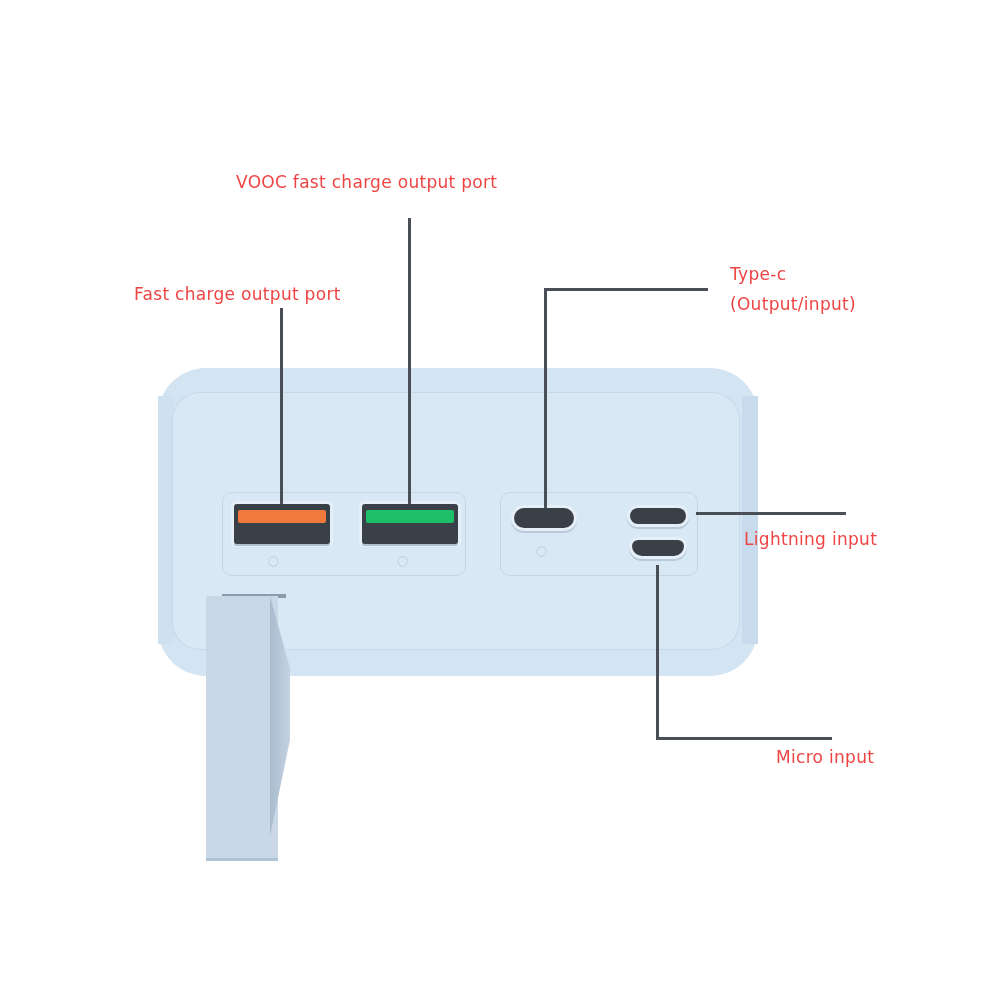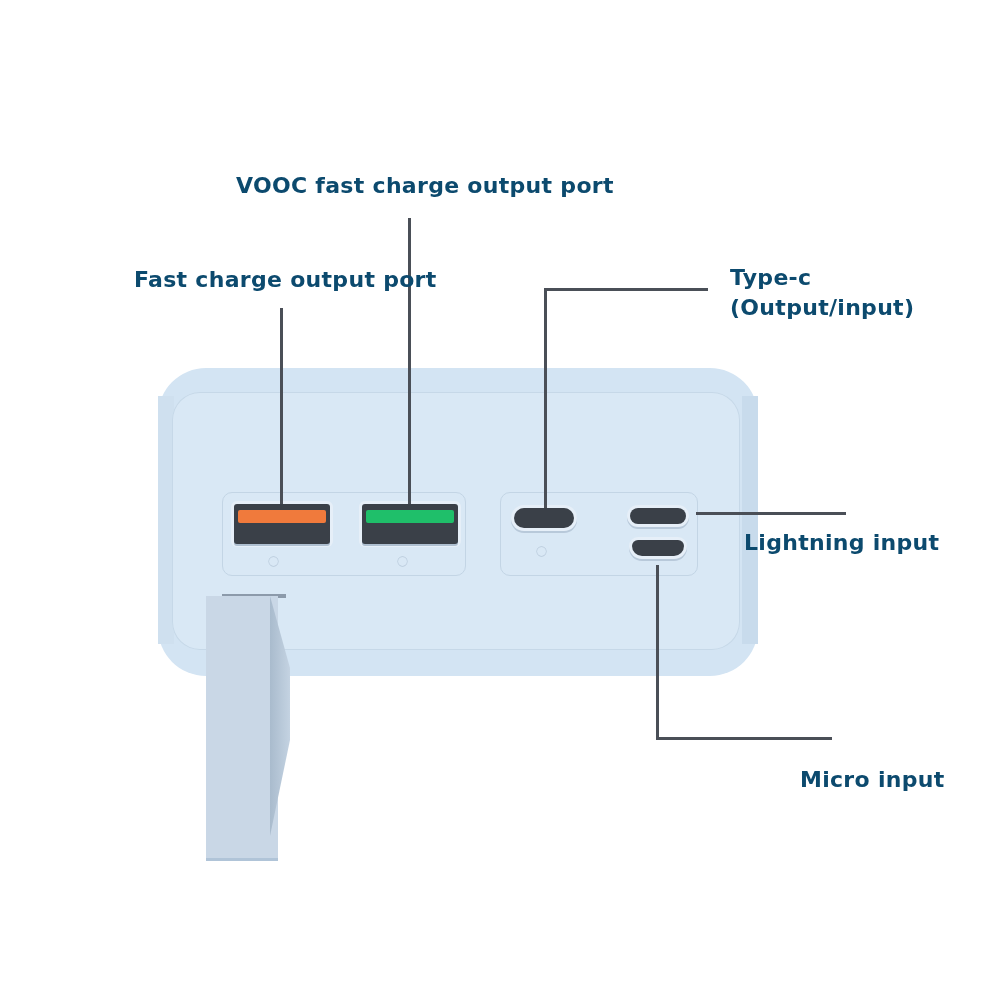--- a/index.html
+++ b/index.html
@@ -1,17 +1,17 @@
 <!DOCTYPE html>
 <html><head>
   <meta charset="utf-8">
   <style>
     html, body { margin: 0; padding: 0; background: #ffffff; }
     body { width: 1000px; height: 1000px; position: relative; overflow: hidden; font-family: "DejaVu Sans", sans-serif; }
-    .label { position: absolute; color: #0c4a6e; font-weight: bold; font-size: 22px; letter-spacing: 0.3px; white-space: nowrap; line-height: 1.25; }
+    .label { position: absolute; color: #ef4444; font-weight: normal; font-size: 17px; letter-spacing: 0.3px; white-space: nowrap; line-height: 1.25; }
     .line { position: absolute; background: #4a4f57; }
     .body-shell { position: absolute; left: 158px; top: 368px; width: 600px; height: 308px; background: #d3e4f3; border-radius: 48px; }
     .body-face { position: absolute; left: 172px; top: 392px; width: 568px; height: 258px; background: #d9e8f5; border-radius: 28px; box-shadow: inset 0 0 0 1px #c6d8e8; }
     .edge-l { position: absolute; left: 158px; top: 396px; width: 16px; height: 248px; background: #cfe0ef; }
     .edge-r { position: absolute; left: 742px; top: 396px; width: 16px; height: 248px; background: #c8dbec; }
     .port-group { position: absolute; border: 1px solid #c3d5e5; border-radius: 10px; }
     .usb { position: absolute; width: 96px; height: 40px; background: #3a4048; border-radius: 3px; box-shadow: 0 2px 0 #aebfd0, 0 0 0 3px #e6eff8; overflow: hidden; }
     .usb .tongue { position: absolute; left: 4px; right: 4px; top: 6px; height: 13px; border-radius: 2px; }
     .pill { position: absolute; background: #3a4048; border-radius: 12px; box-shadow: 0 0 0 3px #e6eff8, 0 2px 0 3px #b8c9da; }
     .strap { position: absolute; left: 206px; top: 596px; width: 72px; height: 262px; background: #c9d7e6; border-bottom: 3px solid #b0c4d8; }
@@ -53,17 +53,17 @@
 
 <div class="line" style="left:280px; top:308px; width:3px; height:196px;"></div>
 <div class="line" style="left:408px; top:218px; width:3px; height:286px;"></div>
 <div class="line" style="left:544px; top:288px; width:164px; height:3px;"></div>
 <div class="line" style="left:544px; top:288px; width:3px; height:220px;"></div>
 <div class="line" style="left:696px; top:512px; width:150px; height:3px;"></div>
 <div class="line" style="left:656px; top:565px; width:3px; height:174px;"></div>
 <div class="line" style="left:656px; top:737px; width:176px; height:3px;"></div>
 
 <div class="label" style="left:236px; top:172px;">VOOC fast charge output port</div>
-<div class="label" style="left:134px; top:266px;">Fast charge output port</div>
+<div class="label" style="left:134px; top:284px;">Fast charge output port</div>
 <div class="label" style="left:730px; top:264px;">Type-c</div>
 <div class="label" style="left:730px; top:294px;">(Output/input)</div>
 <div class="label" style="left:744px; top:529px;">Lightning input</div>
-<div class="label" style="left:800px; top:747px;margin-top:19px;">Micro input</div>
+<div class="label" style="left:776px; top:747px;">Micro input</div>
 
 </body></html>

